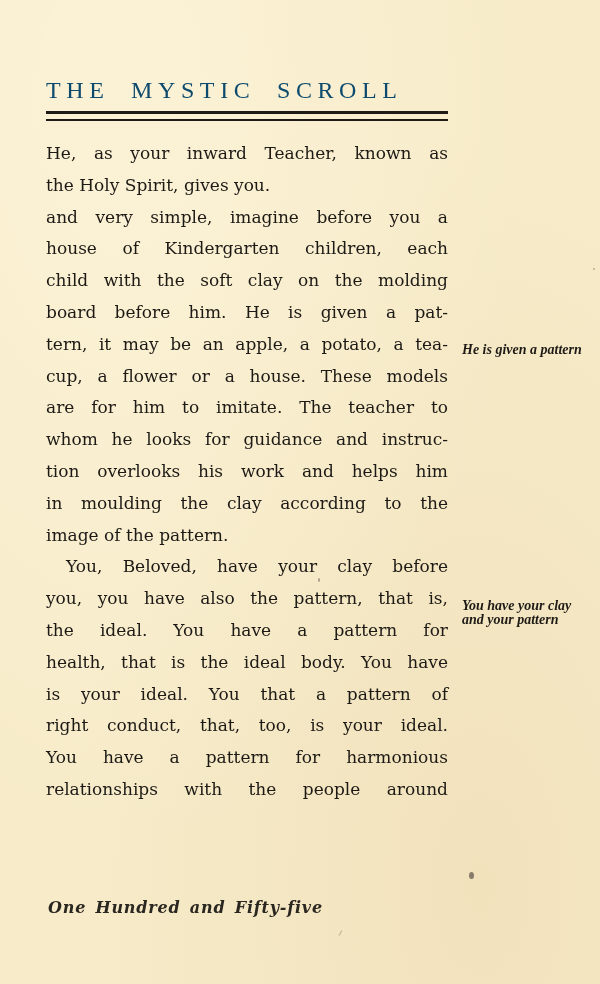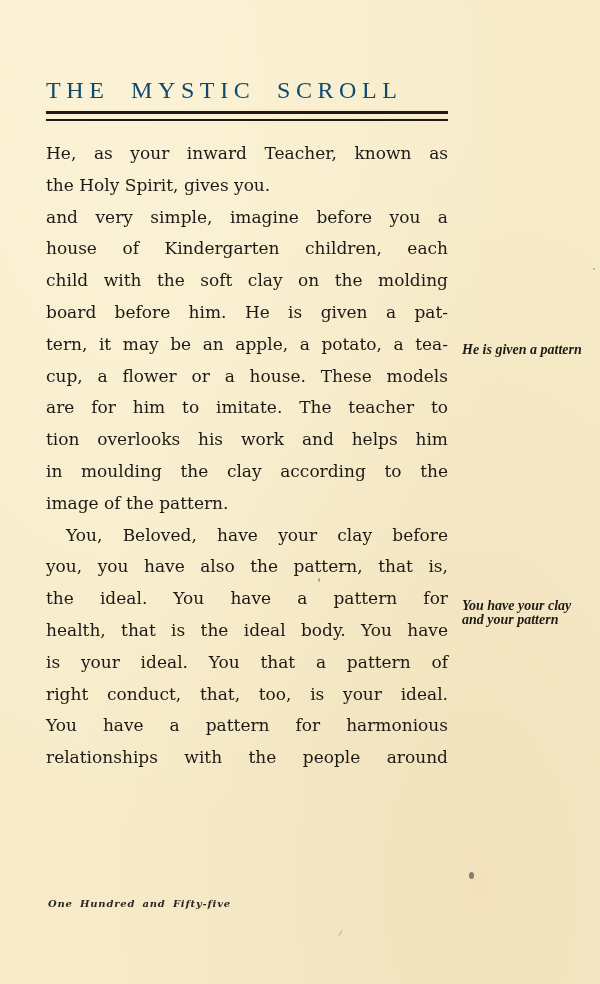--- a/index.html
+++ b/index.html
@@ -88,21 +88,21 @@
     }
     .note-1 { top: 343px; }
     .note-2 { top: 599px; font-family: Liberation Serif, serif; }
     .folio {
       position: absolute;
       left: 48px;
       top: 898px;
       font-family: "DejaVu Serif", serif;
       font-style: italic;
       font-weight: bold;
-      font-size: 10px;
+      font-size: 16px;
       letter-spacing: 0.8px;
       word-spacing: 3px;
       color: #2a2620;
     }
     .speck {
       position: absolute;
       background: #5a5046;
       border-radius: 50%;
       opacity: 0.7;
     }
@@ -119,20 +119,21 @@
   <div class="body-text">
     <span class="line">He, as your inward Teacher, known as</span>
     <span class="line last">the Holy Spirit, gives you.</span>
     <span class="line">and very simple, imagine before you a</span>
     <span class="line">house of Kindergarten children, each</span>
     <span class="line">child with the soft clay on the molding</span>
     <span class="line">board before him. He is given a pat-</span>
     <span class="line">tern, it may be an apple, a potato, a tea-</span>
     <span class="line">cup, a flower or a house. These models</span>
     <span class="line">are for him to imitate. The teacher to</span>
+    <span class="line">whom he looks for guidance and instruc-</span>
     <span class="line">tion overlooks his work and helps him</span>
     <span class="line">in moulding the clay according to the</span>
     <span class="line last">image of the pattern.</span>
     <span class="line indent">You, Beloved, have your clay before</span>
     <span class="line">you, you have also the pattern, that is,</span>
     <span class="line">the ideal. You have a pattern for</span>
     <span class="line">health, that is the ideal body. You have</span>
     <span class="line">is your ideal. You that a pattern of</span>
     <span class="line">right conduct, that, too, is your ideal.</span>
     <span class="line">You have a pattern for harmonious</span>

